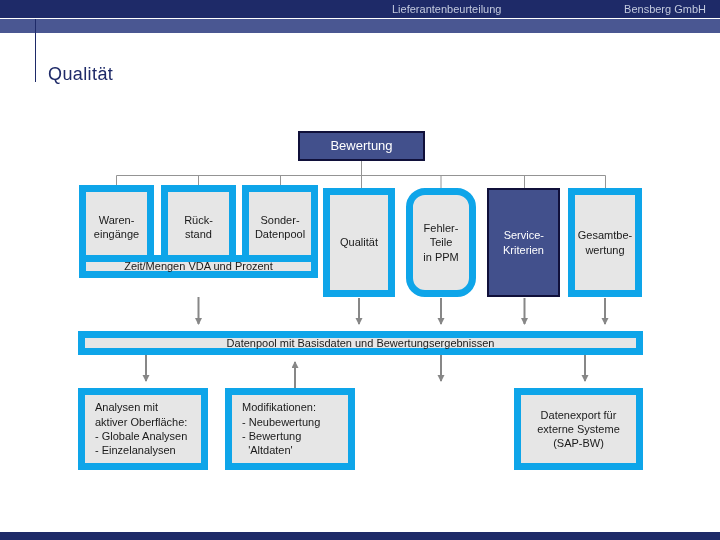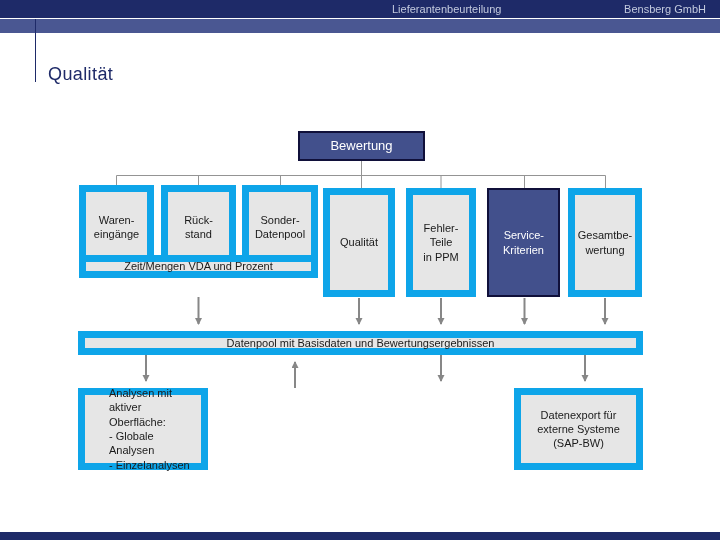--- a/index.html
+++ b/index.html
@@ -23,28 +23,28 @@
     text-align:center;font-size:11px;line-height:1.3;color:#1a1a1a;white-space:pre-line;
   }
   .grey{background:#e6e6e6;border:7px solid #0ea5e9;}
   .blue{background:#42508c;border:2px solid #10103a;color:#ffffff;}
 
   .root{left:298px;top:131px;width:127px;height:30px;font-size:13px;}
   .c1{left:79px;top:185px;width:75px;height:84px;}
   .c2{left:161px;top:185px;width:75px;height:84px;}
   .c3{left:242px;top:185px;width:76px;height:84px;}
   .c4{left:323px;top:188px;width:72px;height:109px;text-align:center;}
-  .c5{left:406px;top:188px;width:70px;height:109px;}
+  .c5{left:406px;top:188px;width:70px;height:109px;border-radius:19px;}
   .c6{left:487px;top:188px;width:73px;height:109px;text-align:right;}
   .c7{left:568px;top:188px;width:74px;height:109px;}
   .zeit{left:79px;top:255px;width:239px;height:23px;}
   .datapool{left:78px;top:331px;width:565px;height:24px;}
 
   .out{top:388px;height:82px;white-space:pre-wrap;}
-  .out.left{justify-content:flex-start;text-align:left;padding-left:24px;}
+  .out.left{justify-content:flex-start;text-align:left;padding-left:10px;}
   .o1{left:78px;width:130px;}
   .o2{left:225px;width:130px;}
   .o3{left:373px;width:130px;}
   .o4{left:514px;width:129px;}
 
   .connectors{position:absolute;left:0;top:0;width:720px;height:540px;pointer-events:none;}
 </style>
 </head>
 <body>
 
@@ -96,18 +96,22 @@
 wertung</div>
 
   <div class="node grey zeit">Zeit/Mengen VDA und Prozent</div>
 
   <div class="node grey datapool">Datenpool mit Basisdaten und Bewertungsergebnissen</div>
 
   <div class="node grey out left o1">Analysen mit
 aktiver Oberfläche:
 - Globale Analysen
 - Einzelanalysen</div>
+  <div class="node grey out left o2">Modifikationen:
+- Neubewertung
+- Bewertung
+  'Altdaten'</div>
   <div class="node grey out o4">Datenexport für
 externe Systeme
 (SAP-BW)</div>
 
   <div class="bottombar"></div>
 </div>
 
 </body></html>

